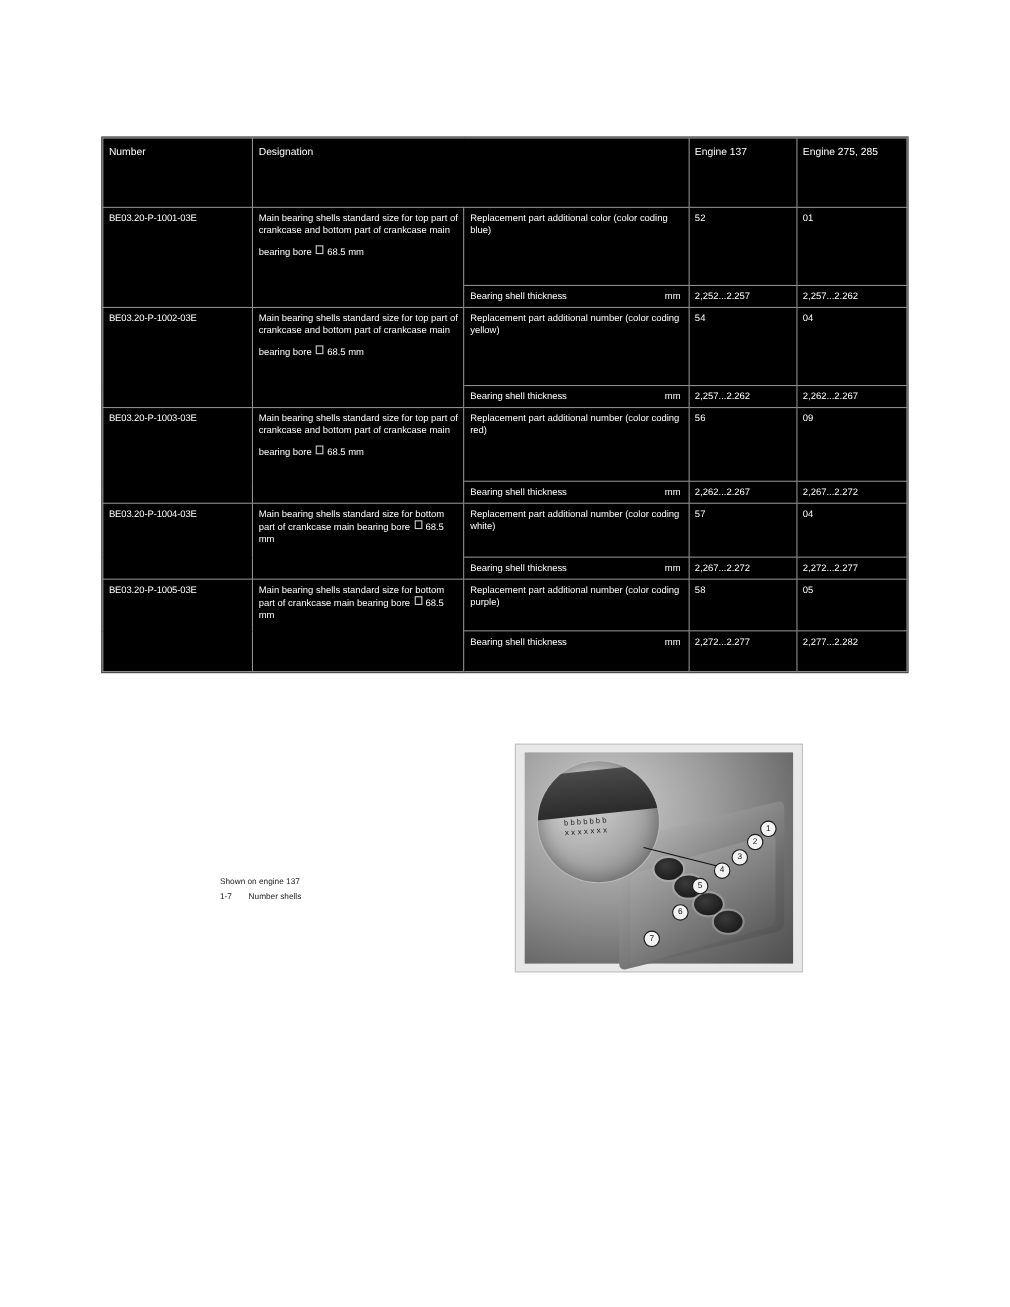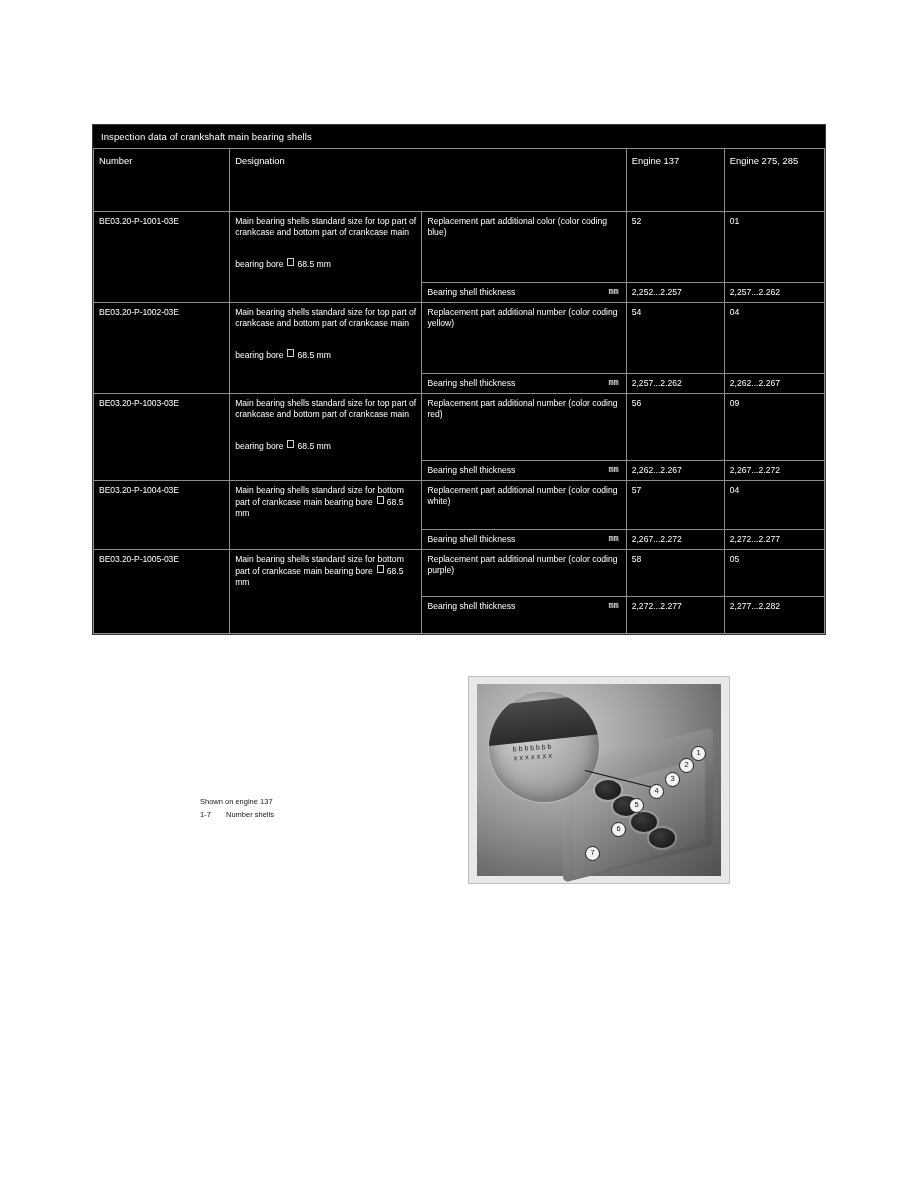--- a/index.html
+++ b/index.html
@@ -55,31 +55,31 @@
   
   col.c-num   { width: 136px; }
   col.c-des   { width: 192px; }
   col.c-rep   { width: 204px; }
   col.c-e137  { width: 98px; }
   col.c-e275  { width: 100px; }
 
   .hdr-row th { height: 36px; vertical-align: top; }
   .num-cell { font-size: 8.2px; letter-spacing: -0.1px; }
   .desig-cell { font-size: 9px; line-height: 1.33; }
-  .bore-line { margin-top: 20px; }
+  .bore-line { margin-top: 8px; }
   .bore-sym {
     display: inline-block;
     border: 1px solid #cfcfcf;
     width: 5px; height: 6px;
     margin: 0 3px 0 4px;
     vertical-align: 1px;
   }
   .rep-cell { font-size: 9px; line-height: 1.33; }
   .thk-cell { font-size: 9px; }
-  .thk-unit { float: right; margin-right: 2px; font-family: Liberation Mono, monospace; }
+  .thk-unit { float: right; margin-right: 2px; }
   .val-cell { font-size: 9px; }
 
   
   #figure {
     position: absolute;
     left: 468px;
     top: 676px;
     width: 262px;
     height: 208px;
     background: #e8e8e8;
@@ -165,21 +165,20 @@
     color: #1a1a1a;
     line-height: 1.5;
   }
   .cap-line2 { margin-top: 2px; }
   .cap-key { display: inline-block; width: 26px; }
 </style>
 </head>
 <body>
 
 <div id="spec-table">
-  <div class="tbl-title">Inspection data of crankshaft main bearing shells</div>
 
   <table class="grid">
     <colgroup>
       <col class="c-num">
         <col class="c-des">
         <col class="c-rep">
         <col class="c-e137">
         <col class="c-e275">
     </colgroup>
     <thead>

